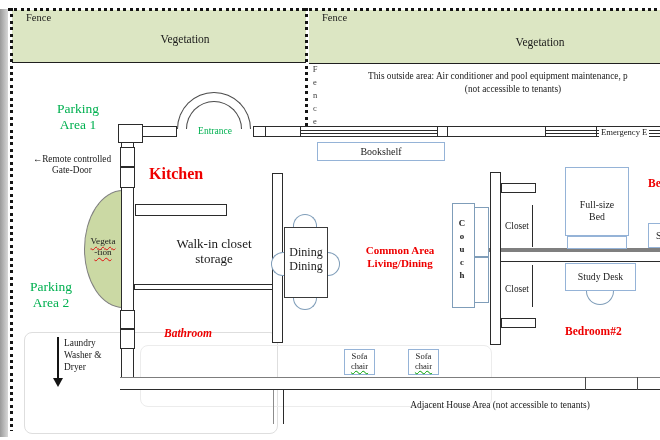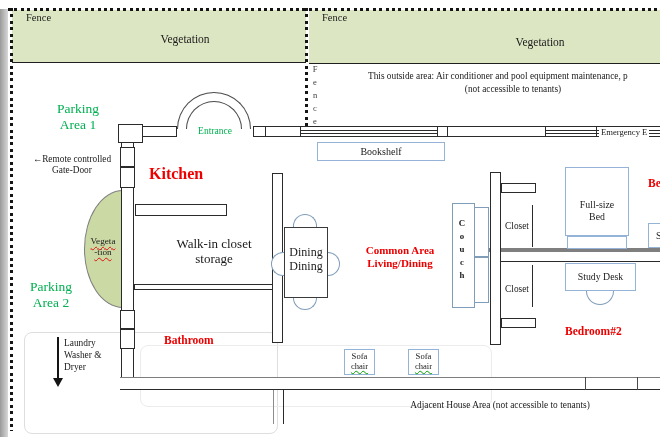--- a/index.html
+++ b/index.html
@@ -157,21 +157,21 @@
   <div class="a bluebox lbl" style="left:344px;top:349px;width:31px;height:26px;font-size:8.6px;padding-top:1px;">
     <div>Sofa</div>
     <div class="sqgreen">chair</div>
   </div>
   <div class="a bluebox lbl" style="left:408px;top:349px;width:31px;height:26px;font-size:8.6px;padding-top:1px;">
     <div>Sofa</div>
     <div class="sqgreen">chair</div>
   </div>
 
   <div class="a red nowrap" style="left:149px;top:165px;font-size:16px;">Kitchen</div>
-  <div class="a red nowrap" style="left:164px;top:334px;font-size:11.5px;">Bathroom</div>
+  <div class="a red nowrap" style="left:164px;top:327px;font-size:11.5px;font-style:italic;">Bathroom</div>
   <div class="a lbl" style="left:168px;top:236px;width:92px;font-size:13px;">
     <div>Walk-in closet</div>
     <div>storage</div>
   </div>
   <div class="a lbl red" style="left:352px;top:244px;width:96px;font-size:11px;">
     <div>Common Area</div>
     <div>Living/Dining</div>
   </div>
 
   <div class="a lbl" style="left:330px;top:400px;width:340px;font-size:9.4px;">Adjacent House Area (not accessible to tenants)</div>

